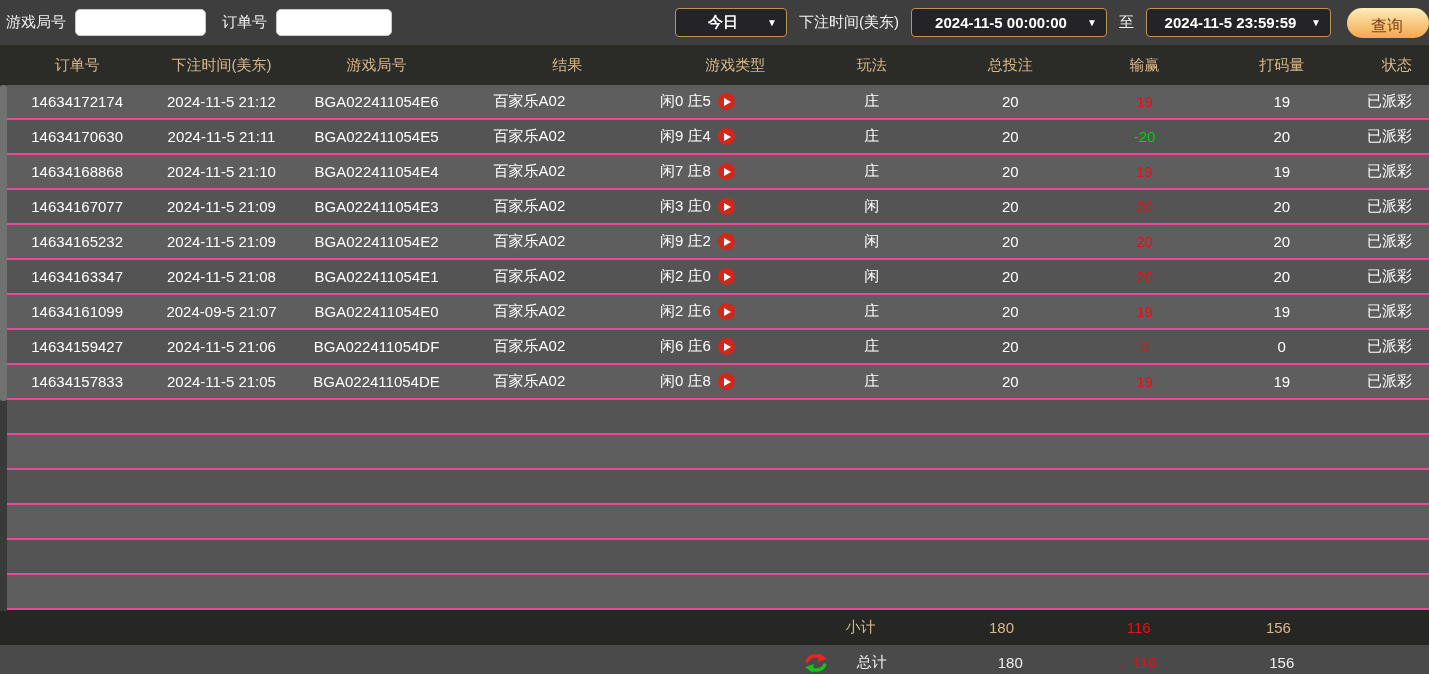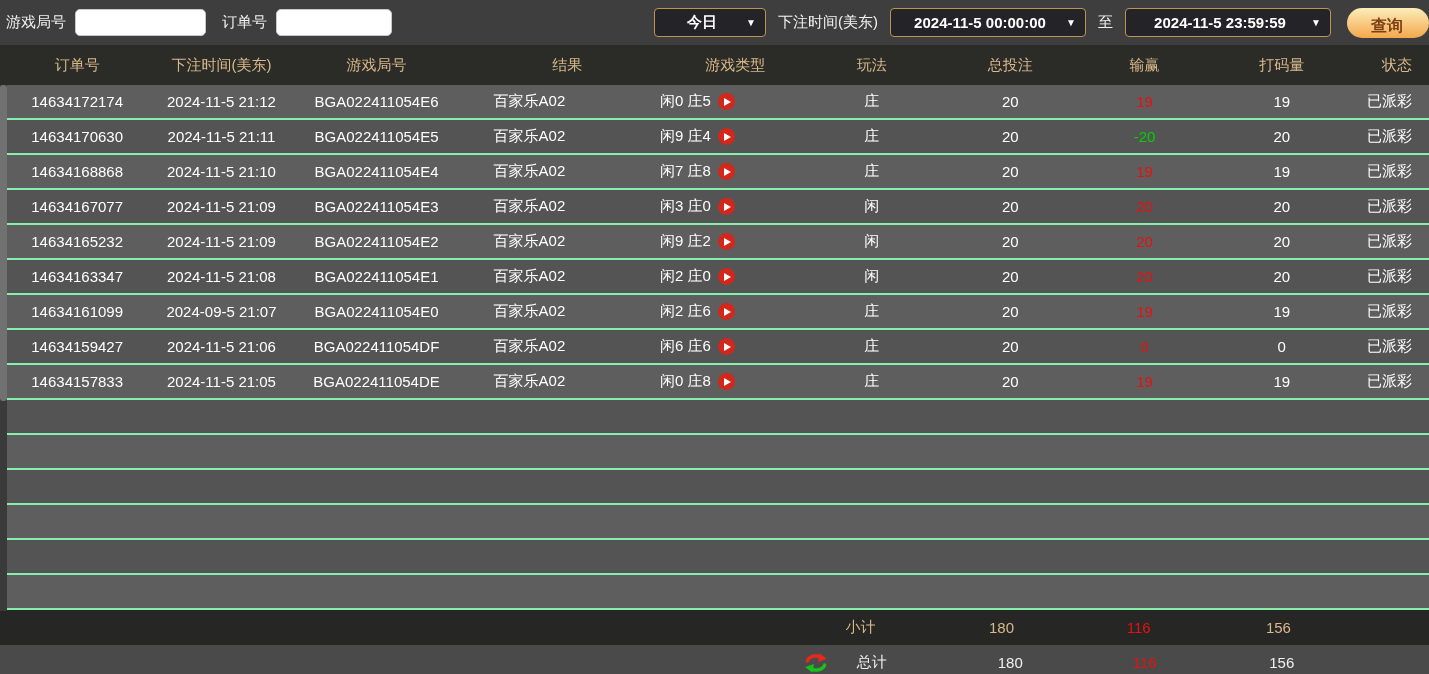--- a/index.html
+++ b/index.html
@@ -22,36 +22,36 @@
   .spacer{ flex:1; }
   .select{
     height:29px; background:#242428; border:1px solid var(--ddborder); border-radius:4px;
     color:#fff; display:flex; align-items:center; justify-content:center;
     font-size:15px; font-weight:bold; cursor:pointer; white-space:nowrap;
     position:relative; padding:0 24px 0 8px;
   }
   .select .arrow{ position:absolute; right:9px; font-size:10px; color:#fff; font-weight:normal; }
   #select-range{ width:112px; }
   #select-start{ width:196px; margin-left:10px; }
-  #select-end{ width:206px; margin-left:10px; }
+  #select-end{ width:185px; margin-left:10px; }
   .tb-label.gap{ margin-left:12px; margin-right:2px; }
   .btn-search{
     height:30px; border:none; border-radius:16px;
     background:linear-gradient(var(--btn-top),var(--btn-bottom));
-    color:#7c3f16; font-weight:bold; font-size:16px;
+    color:#7c3f16; font-weight:normal; font-size:16px;
     margin-left:16px; padding:7px 26px 0 24px; cursor:pointer; white-space:nowrap;
   }
   
   .thead{ height:40px; background:#2b2b28; display:flex; align-items:center; }
   .thead .cell{ color:var(--gold); font-size:15px; }
   .cell{ font-size:15px; color:#fff; display:flex; align-items:center; justify-content:center; height:100%; overflow:hidden; white-space:nowrap; }
   .c1{ width:10.8%; } .c2{ width:9.4%; } .c3{ width:12.3%; } .c4{ width:9.1%; }
   .c5{ width:14.4%; } .c6{ width:10%; position:relative; } .c7{ width:9.4%; }
   .c8{ width:9.4%; } .c9{ width:9.8%; } .c10{ width:5.4%; justify-content:flex-end; padding-right:17px; }
-  .row{ height:35px; display:flex; align-items:center; border-bottom:2px solid #86efac; }
+  .row{ height:35px; display:flex; align-items:center; border-bottom:2px solid #ec4899; }
   .rows-container .row:nth-child(odd){ background:#5e5e5e; }
   .rows-container .row:nth-child(even){ background:#545454; }
   .win{ color:var(--win); }
   .loss{ color:var(--loss); }
   .play-icon{
     width:17px; height:17px; border-radius:50%; background:#d3271b;
     display:inline-flex; align-items:center; justify-content:center;
     margin-left:7px; cursor:pointer; flex:0 0 auto;
   }
   .play-icon::after{

